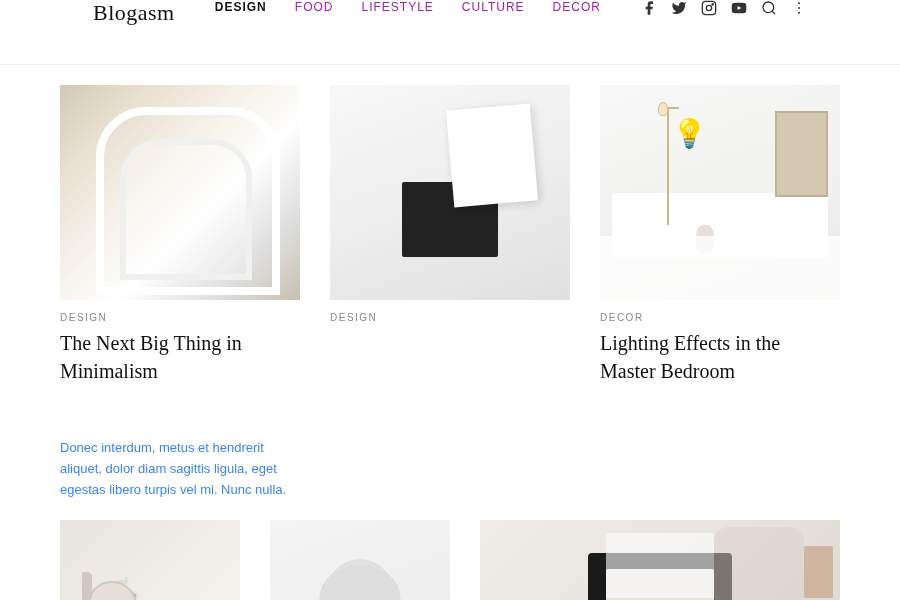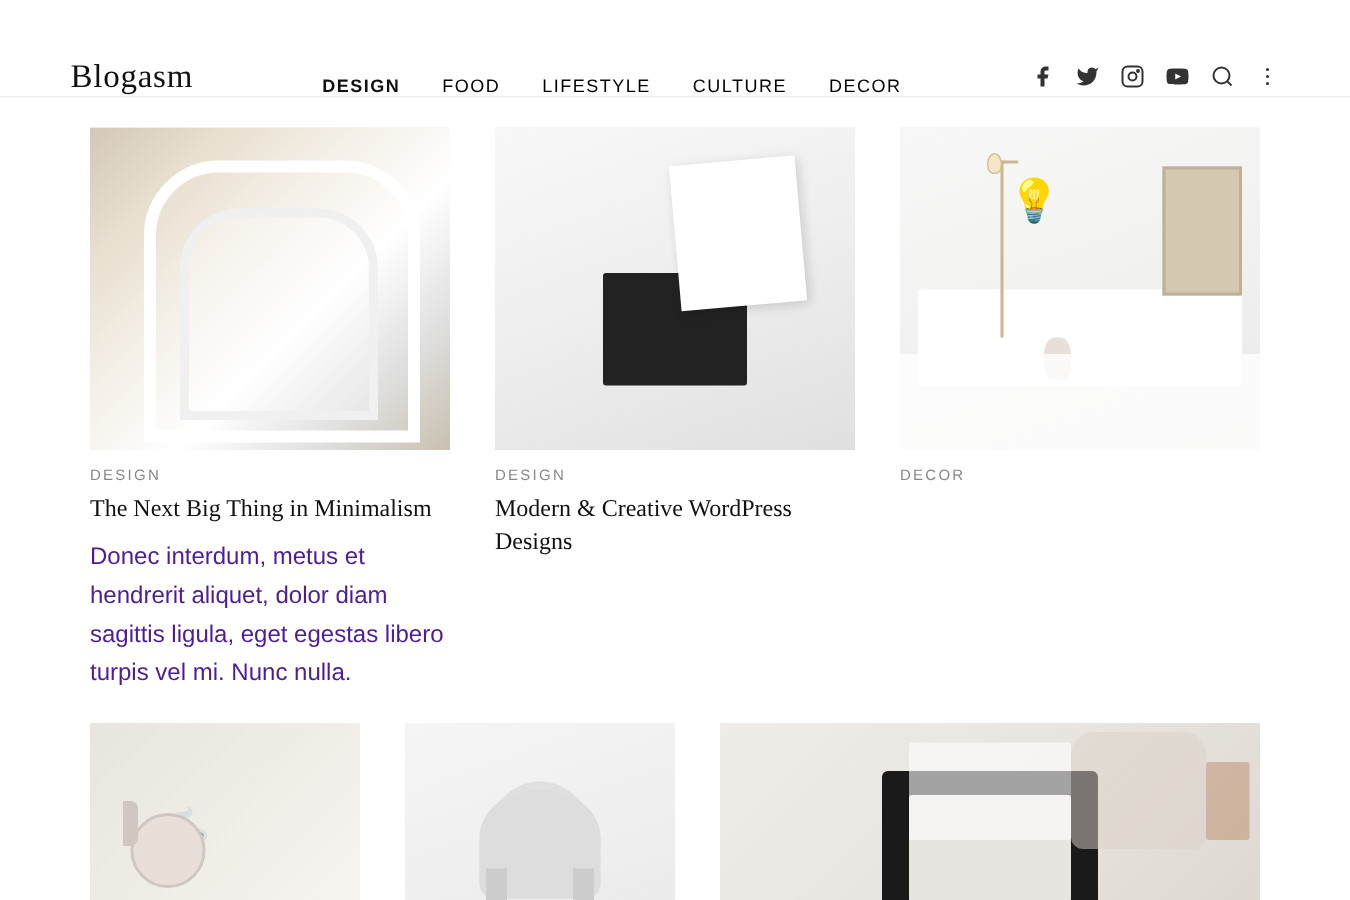--- a/index.html
+++ b/index.html
@@ -1,43 +1,43 @@
 <!DOCTYPE html>
 <html><head>
   <meta charset="utf-8">
   <style>
     * { margin: 0; padding: 0; box-sizing: border-box; }
     body { font-family: 'Georgia', serif; background: #fff; color: #333; width: 900px; height: 600px; overflow: hidden; }
 
     
     header {
       display: flex;
-      align-items: flex-end;
+      align-items: flex-start;
       justify-content: space-between;
-      padding: 0 47px;
+      padding: 0 93px;
       height: 65px;
       border-bottom: 1px solid #eee;
     }
     .logo {
       font-family: Georgia, serif;
       font-size: 22px;
       font-weight: normal;
       color: #111;
       letter-spacing: 0.5px;
     }
     nav {
       display: flex;
       gap: 28px;
       align-items: center;
     }
     nav a {
       text-decoration: none;
       font-family: Arial, sans-serif;
       font-size: 12px;
-      color: #000000;
+      color: #a21caf;
       letter-spacing: 1px;
       text-transform: uppercase;
     }
     nav a.active {
       color: #111;
       font-weight: bold;
     }
     .header-icons {
       display: flex;
       align-items: center;
@@ -234,32 +234,33 @@
       font-family: Arial, sans-serif;
       font-size: 10px;
       letter-spacing: 1.5px;
       text-transform: uppercase;
       color: #888;
       margin-bottom: 6px;
     }
 
     .article-title {
       font-family: Georgia, serif;
-      font-size: 16px;
+      font-size: 20px;
       line-height: 1.4;
       color: #111;
       margin-bottom: 8px;
       font-weight: normal;
     }
 
     .article-excerpt {
       font-family: Arial, sans-serif;
-      font-size: 16px;
+      font-size: 13px;
       line-height: 1.6;
-      color: #4c1d95;
+      color: #3b82f6;
+      margin-top: 45px;
     }
 
     
     .articles-grid-bottom {
       display: grid;
       grid-template-columns: 1fr 1fr 2fr;
       gap: 30px;
     }
 
     .article-image-small {
@@ -333,39 +334,39 @@
       <div class="article-category">DESIGN</div>
       <h2 class="article-title">The Next Big Thing in Minimalism</h2>
       <p class="article-excerpt">Donec interdum, metus et hendrerit aliquet, dolor diam sagittis ligula, eget egestas libero turpis vel mi. Nunc nulla.</p>
     </article>
 
     <article>
       <div class="article-image">
         <div class="img-notebook"></div>
       </div>
       <div class="article-category">DESIGN</div>
-      <h2 class="article-title">Modern &amp; Creative WordPress Designs</h2>
     </article>
 
     <article>
       <div class="article-image">
         <div class="img-bedroom">
 
           <div style="position:absolute;top:10%;left:28%;width:2px;height:55%;background:#c8b890;"></div>
           <div style="position:absolute;top:10%;left:25%;width:8%;height:2px;background:#c8b890;border-radius:1px;"></div>
           <div style="position:absolute;top:8%;left:24%;width:10px;height:14px;background:#f5e6c8;border-radius:50% 50% 40% 40%;border:1px solid #d4c090;"></div>
 
           <div style="position:absolute;bottom:22%;left:40%;width:18px;height:28px;background:#e8e0d8;border-radius:40% 40% 30% 30%;"></div>
 
           <div style="position:absolute;top:12%;right:5%;width:22%;height:40%;background:#d4c8b0;border:2px solid #c0b098;"></div>
 
           <div style="position:absolute;bottom:0;left:0;right:0;height:30%;background:rgba(255,255,255,0.8);"></div>
         </div>
       </div>
       <div class="article-category">DECOR</div>
+      <h2 class="article-title">Lighting Effects in the Master Bedroom</h2>
     </article>
 
   </div>
 
   <div class="articles-grid-bottom">
 
     <article>
       <div class="article-image-small">
         <div class="img-coffee" style="width:100%;height:100%;position:relative;">
           <div style="position:absolute;bottom:15%;left:15%;width:50px;height:50px;background:#e8e0d8;border-radius:50%;border:2px solid #d0c8c0;"></div>

